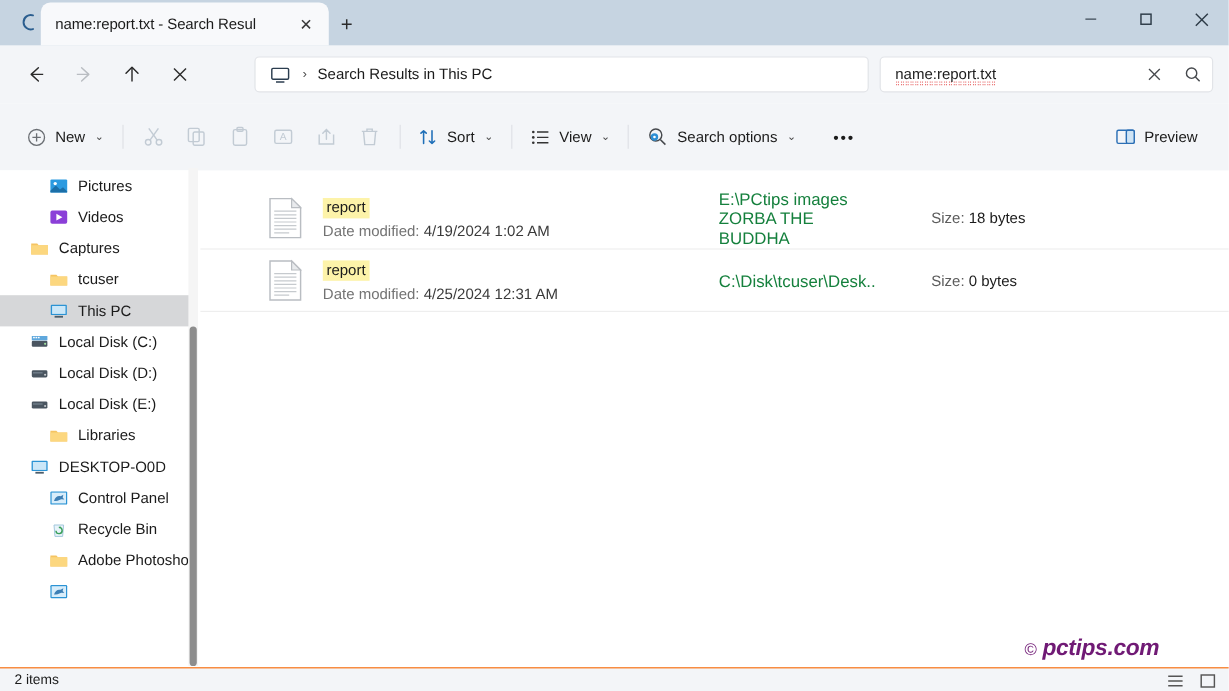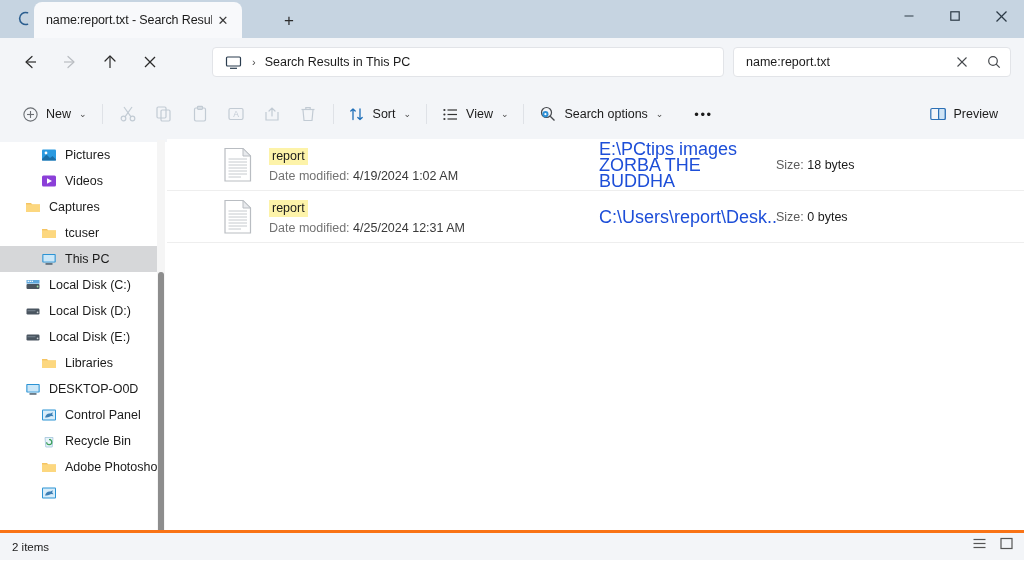--- a/index.html
+++ b/index.html
@@ -20,21 +20,21 @@
     position: absolute; left: 0; top: 0; width: 1024px; height: 38px;
     background: #c6d4e1;
     display: flex; align-items: flex-end;
   }
   .tab-spinner {
     position: absolute; left: 17px; top: 11px;
     width: 15px; height: 15px;
   }
   .tab {
     position: absolute; left: 34px; top: 2px;
-    width: 208px; height: 36px;
+    width: 240px; height: 36px;
     background: #f8f9fb;
     border-radius: 8px 8px 0 0;
     display: flex; align-items: center;
     padding: 0 8px 0 12px;
   }
   .tab-title {
     flex: 1;
     font-size: 12.5px; color: #1b1b1b;
     white-space: nowrap; overflow: hidden;
     letter-spacing: -0.1px;
@@ -154,21 +154,21 @@
     background: #f5f5f5;
   }
   .sb-thumb {
     position: absolute; left: 158px; top: 272px;
     width: 6px; height: 283px;
     background: #8d8d8d; border-radius: 3px;
   }
 
   
   .filelist {
-    position: absolute; left: 167px; top: 139px;
+    position: absolute; left: 167px; top: 156px;
     width: 857px; height: 410px;
     background: #ffffff;
   }
   .row {
     position: relative;
     height: 52px;
     display: flex; align-items: center;
     border-bottom: 1px solid #eeeeee;
   }
   .row-icon {
@@ -184,34 +184,34 @@
     padding: 1px 3px;
     line-height: 15px;
   }
   .row-date {
     font-size: 12.5px; color: #3a3a3a;
     margin-top: 4px;
   }
   .row-date .lbl { color: #737373; }
   .row-path {
     width: 140px;
-    font-size: 18px; color: #1d4ed8;
+    font-size: 14px; color: #15803d;
     line-height: 16px;
   }
   .row-size {
     font-size: 12.5px; color: #1b1b1b;
     margin-left: 37px;
   }
   .row-size .lbl { color: #5c5c5c; }
 
   
   .statusbar {
-    position: absolute; left: 0; bottom: 16px; width: 1024px; height: 30px;
+    position: absolute; left: 0; bottom: 0; width: 1024px; height: 20px;
     background: #f3f5f8;
-    border-top: 3px solid #f97316;
+    border-top: 1px solid #f97316;
     display: flex; align-items: center;
   }
   .status-text {
     margin-left: 12px;
     font-size: 11.5px; color: #1b1b1b;
   }
   .view-toggles {
     position: absolute; right: 10px; top: 3px;
     display: flex; gap: 12px; align-items: center;
   }
@@ -612,21 +612,21 @@
               <line x1="5.5" y1="24" x2="24" y2="24"></line>
               <line x1="5.5" y1="27" x2="24" y2="27"></line>
               <line x1="5.5" y1="30" x2="18" y2="30"></line>
             </g>
           </svg></span>
         <div class="row-main">
           <div><span class="row-name">report</span></div>
           <div class="row-date"><span class="lbl">Date modified:</span> <span>4/25/2024 12:31 AM</span></div>
         </div>
         <div class="row-path">
-          <div>C:\Users\report\Desk..</div>
+          <div>C:\Disk\tcuser\Desk..</div>
         </div>
         <div class="row-size"><span class="lbl">Size:</span> <span>0 bytes</span></div>
       </div>
     </div>
 
   <div class="watermark">
     <span class="c">©</span>
     <span>pctips.com</span>
   </div>
 

